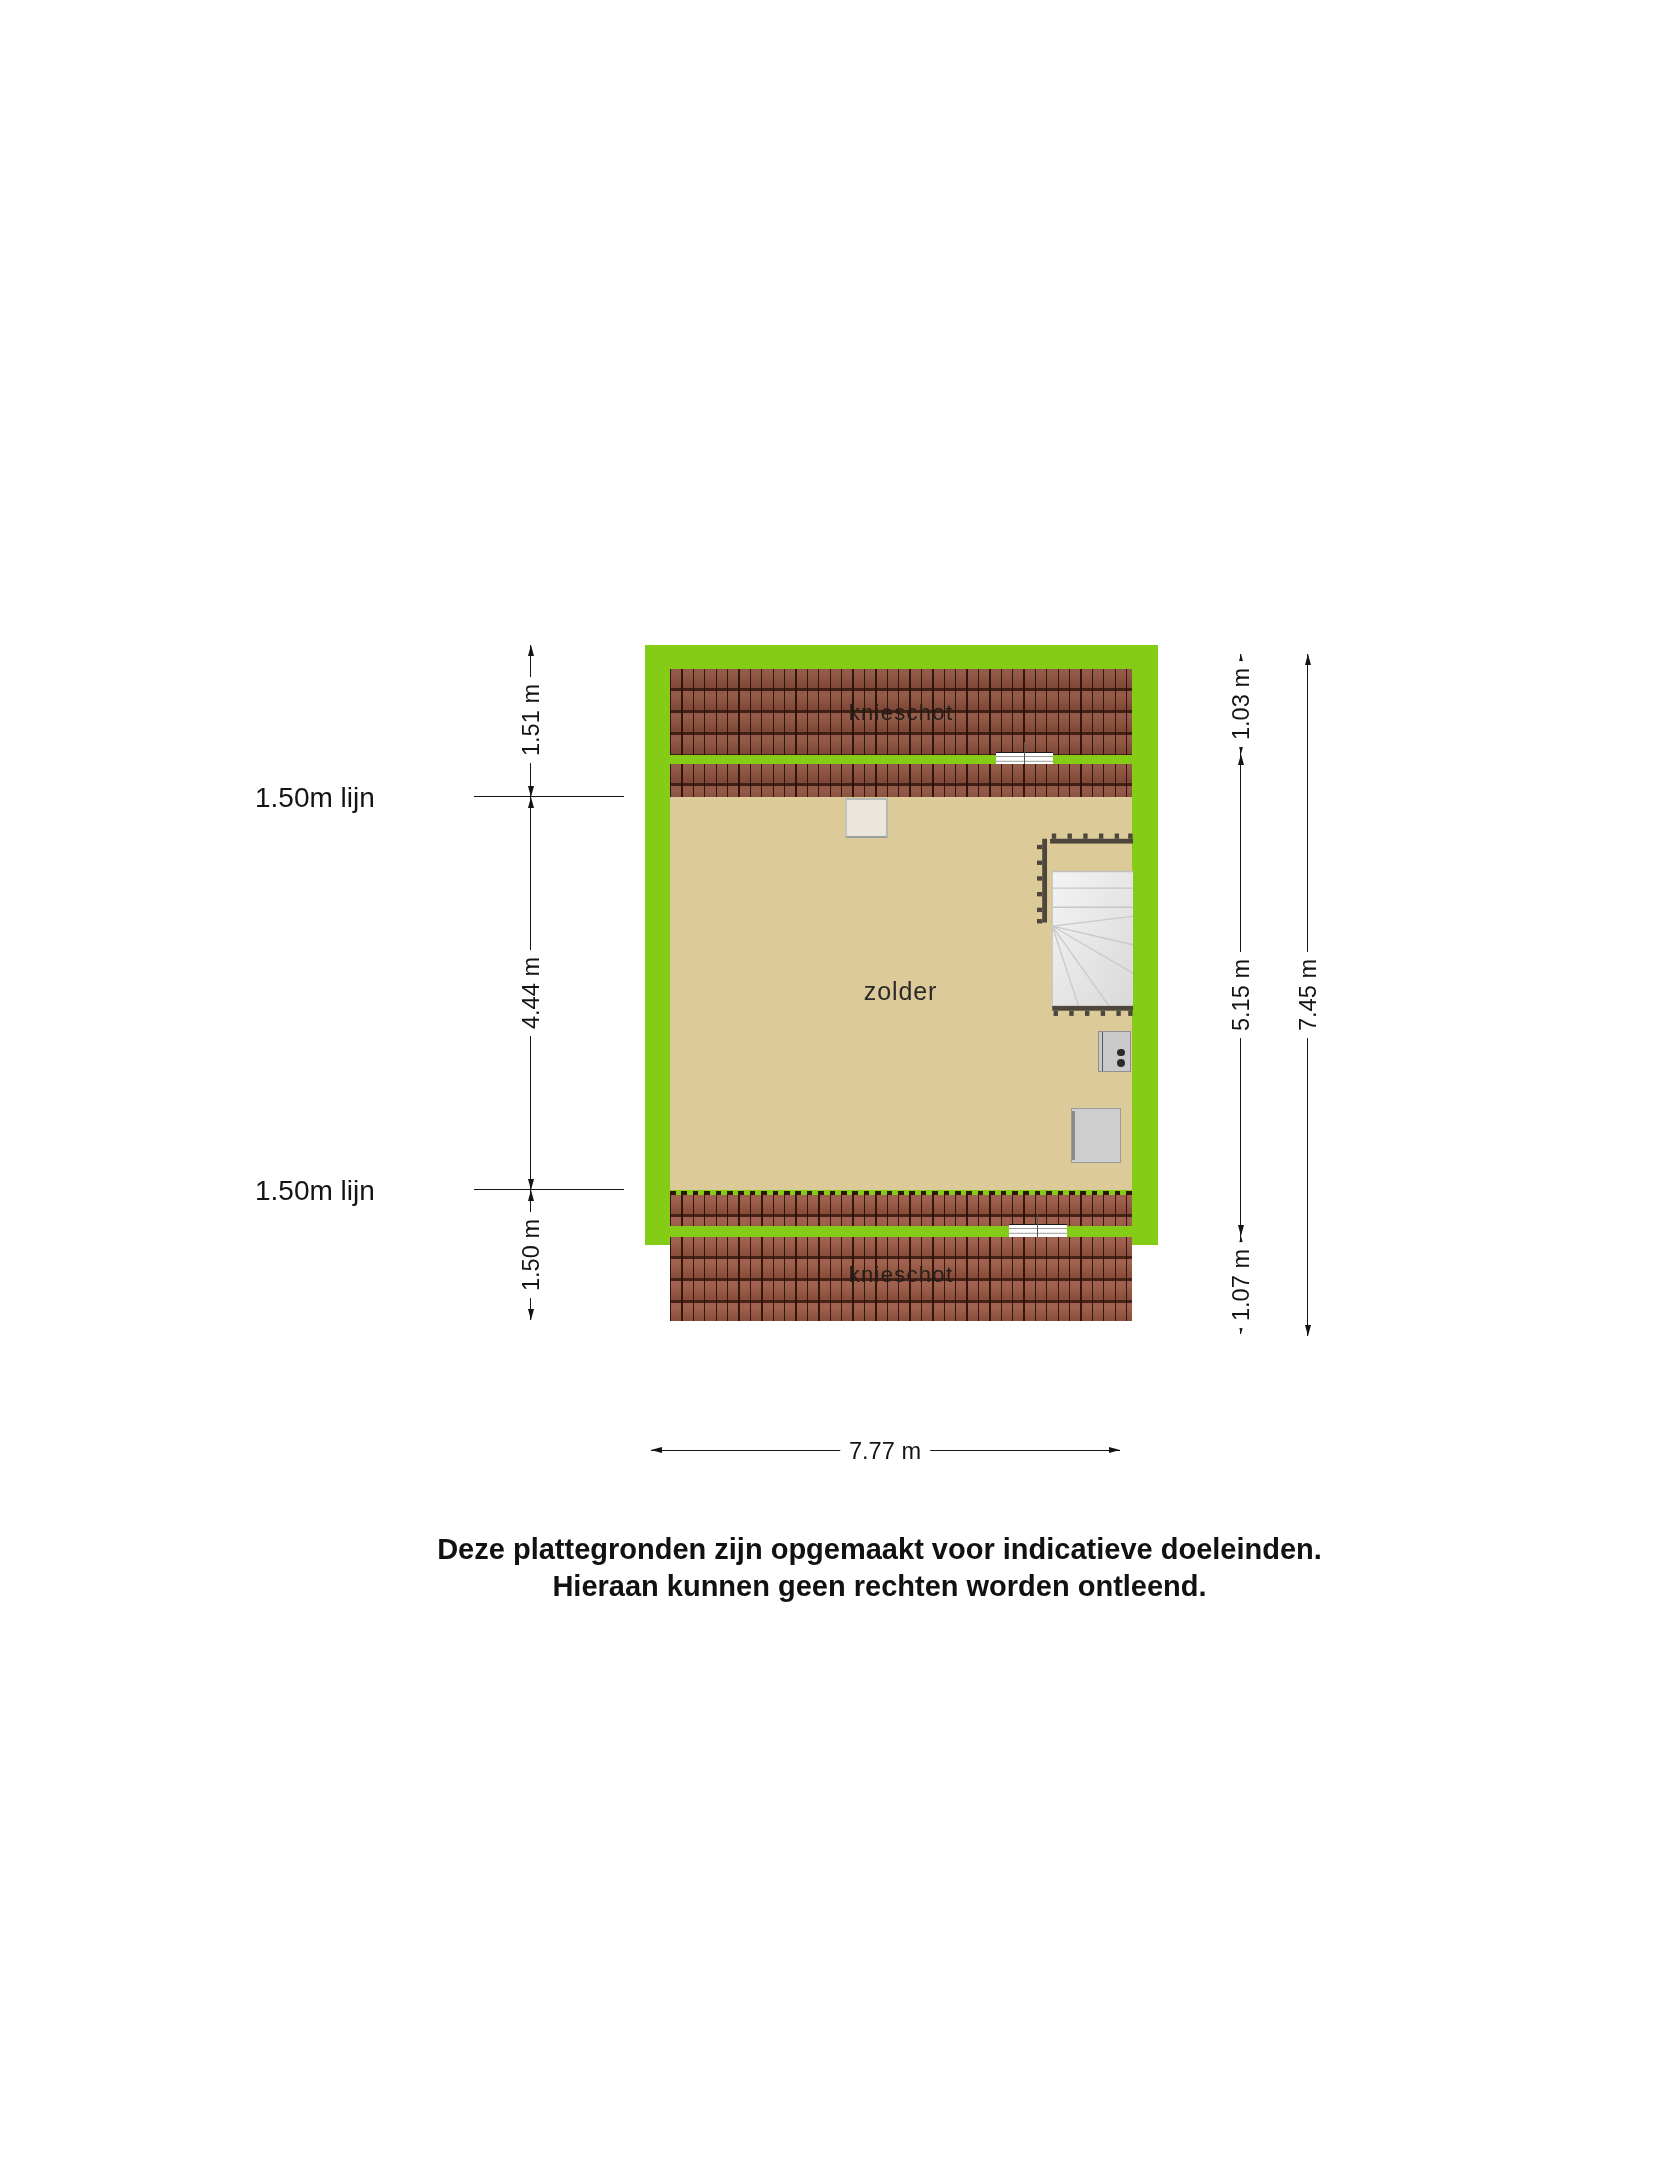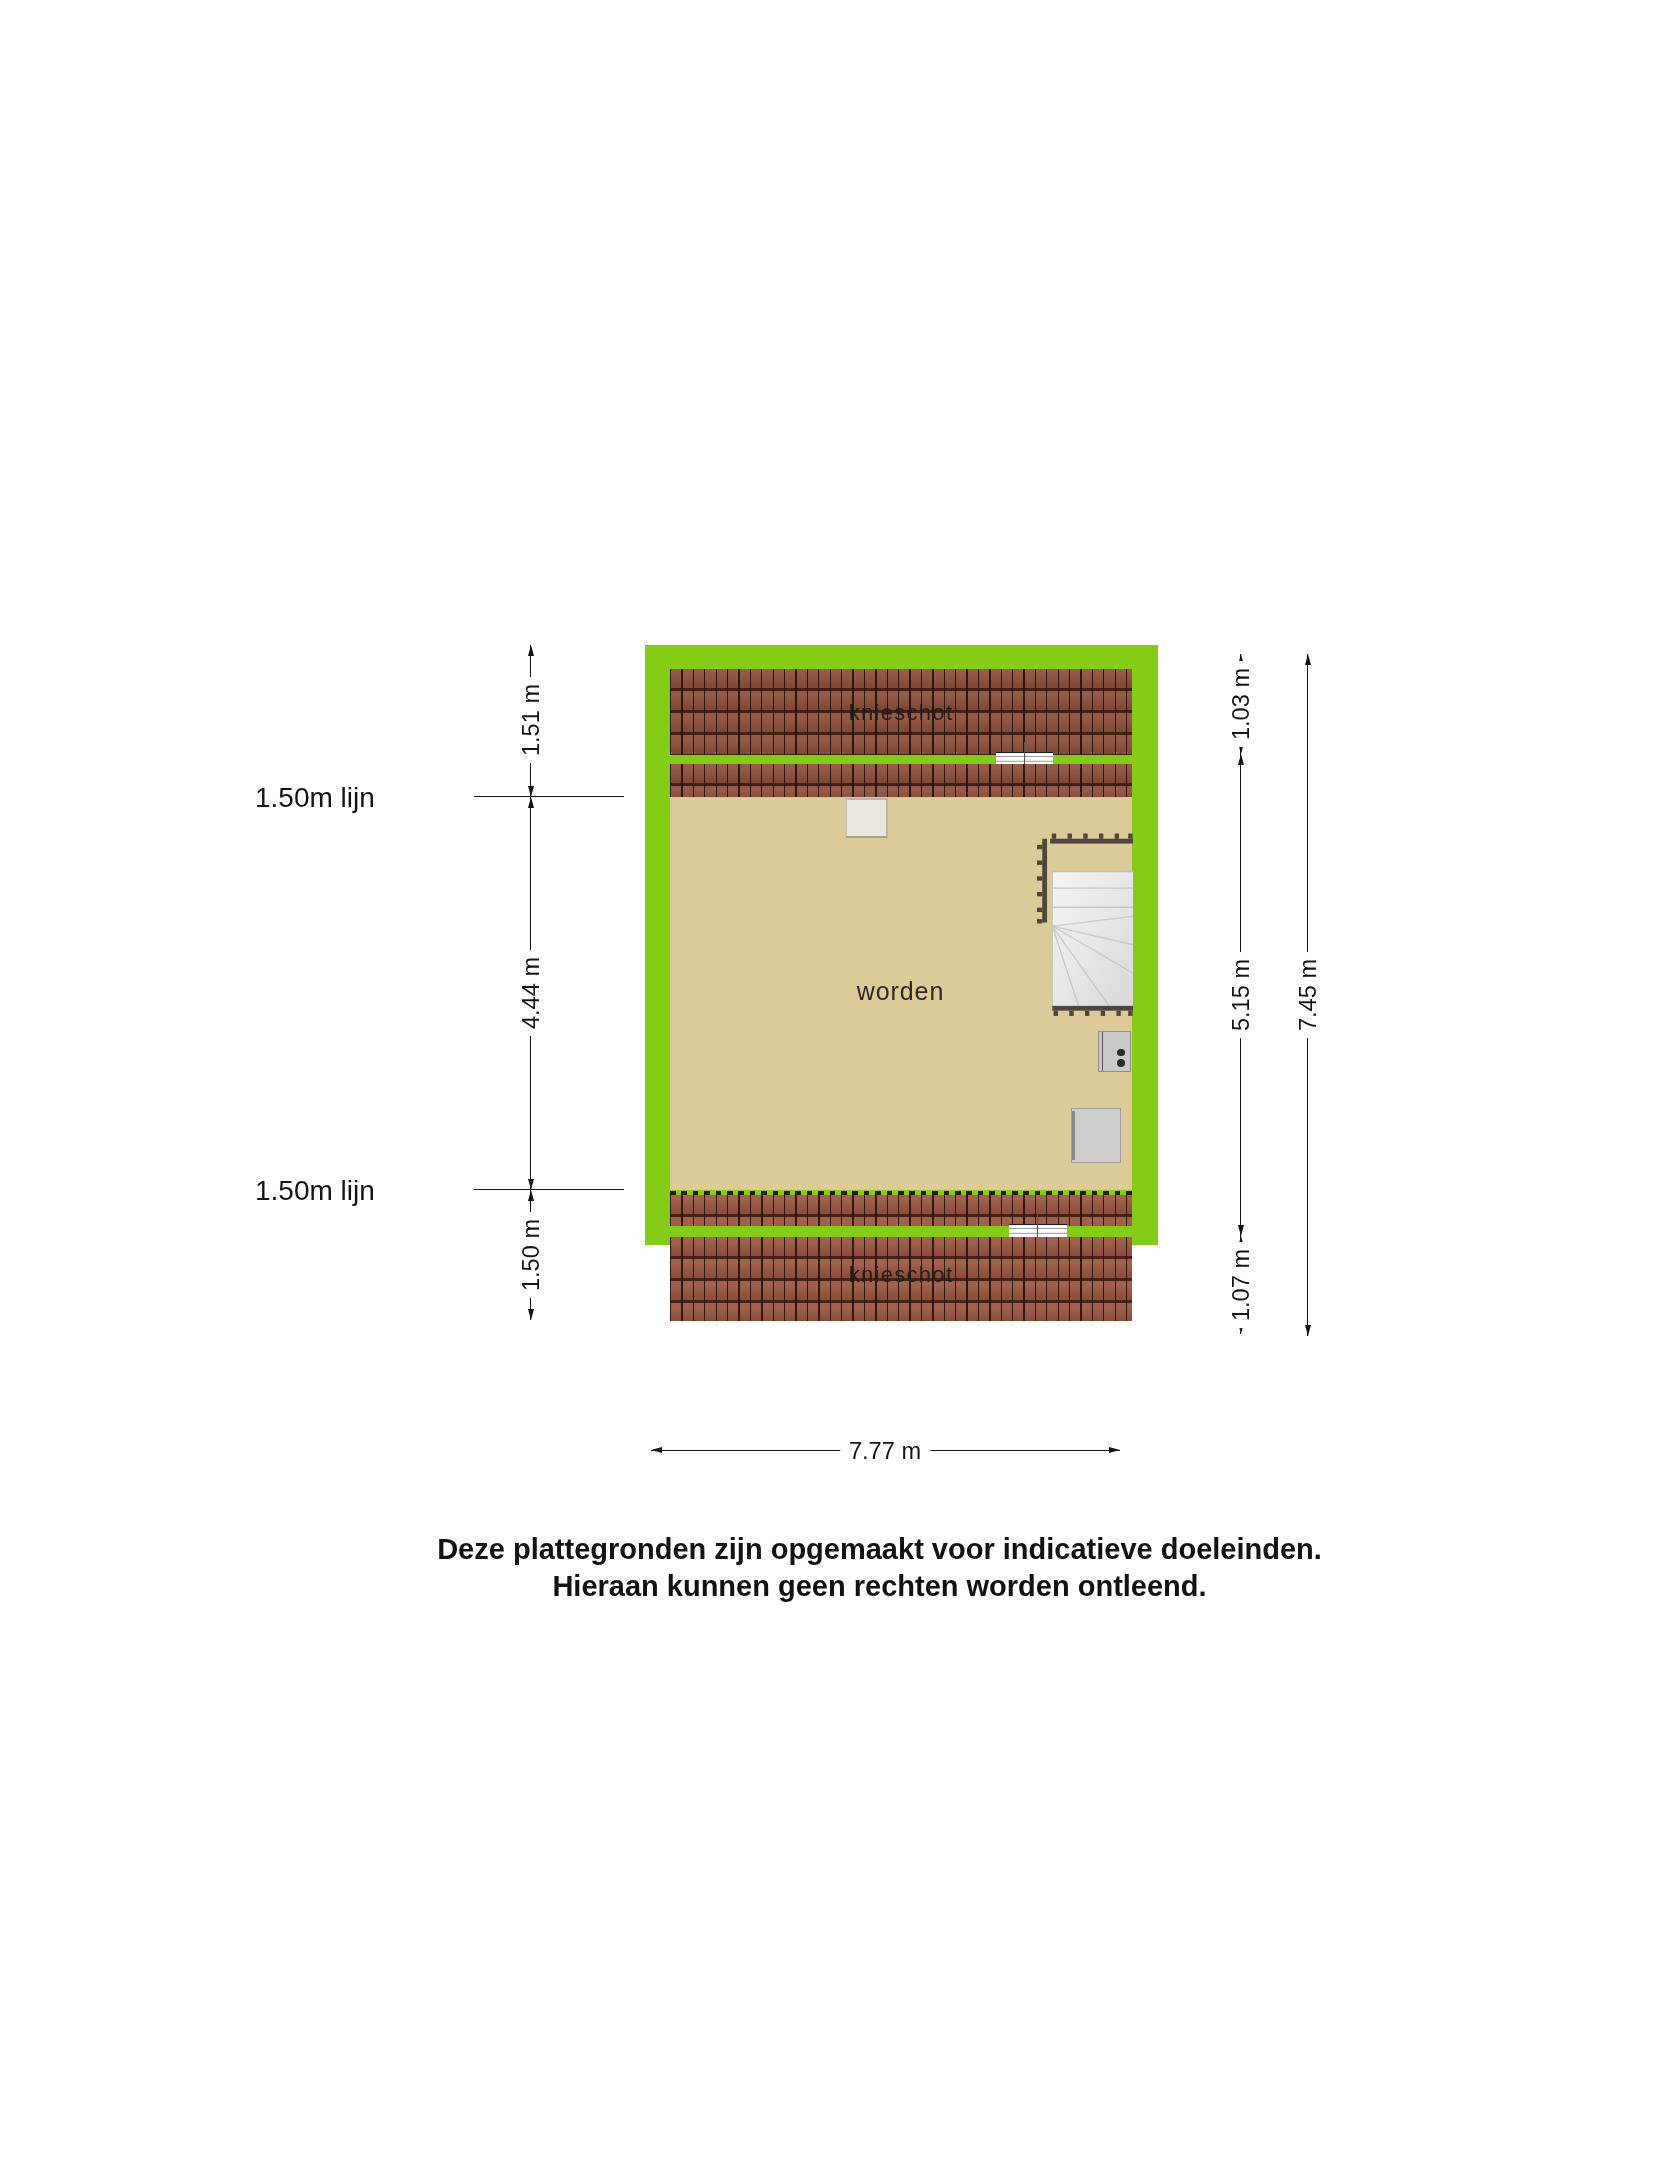--- a/index.html
+++ b/index.html
@@ -124,21 +124,21 @@
 
     <div class="tabs" style="top:546px;"></div>
     <div class="band tiles" style="top:550px;height:31px;"></div>
 
     <div class="wall-window" style="left:364px;top:579px;width:58px;"></div>
 
     <div class="band tiles" style="top:592px;height:84px;"></div>
 
     <div class="plan-label" style="top:55px;">knieschot</div>
     <div class="plan-label" style="top:617px;">knieschot</div>
-    <div id="zolder-label">worden</div>
+    <div id="zolder-label">zolder</div>
 
     <div id="skylight"></div>
 
     <svg width="96" height="191" viewBox="0 0 220 437" style="position:absolute;left:392px;top:184px;">
       <defs>
         <linearGradient id="stg" x1="0" y1="0" x2="1" y2="1">
           <stop offset="0" stop-color="#f4f4f4"></stop>
           <stop offset="1" stop-color="#d9d9d9"></stop>
         </linearGradient>
       </defs>

